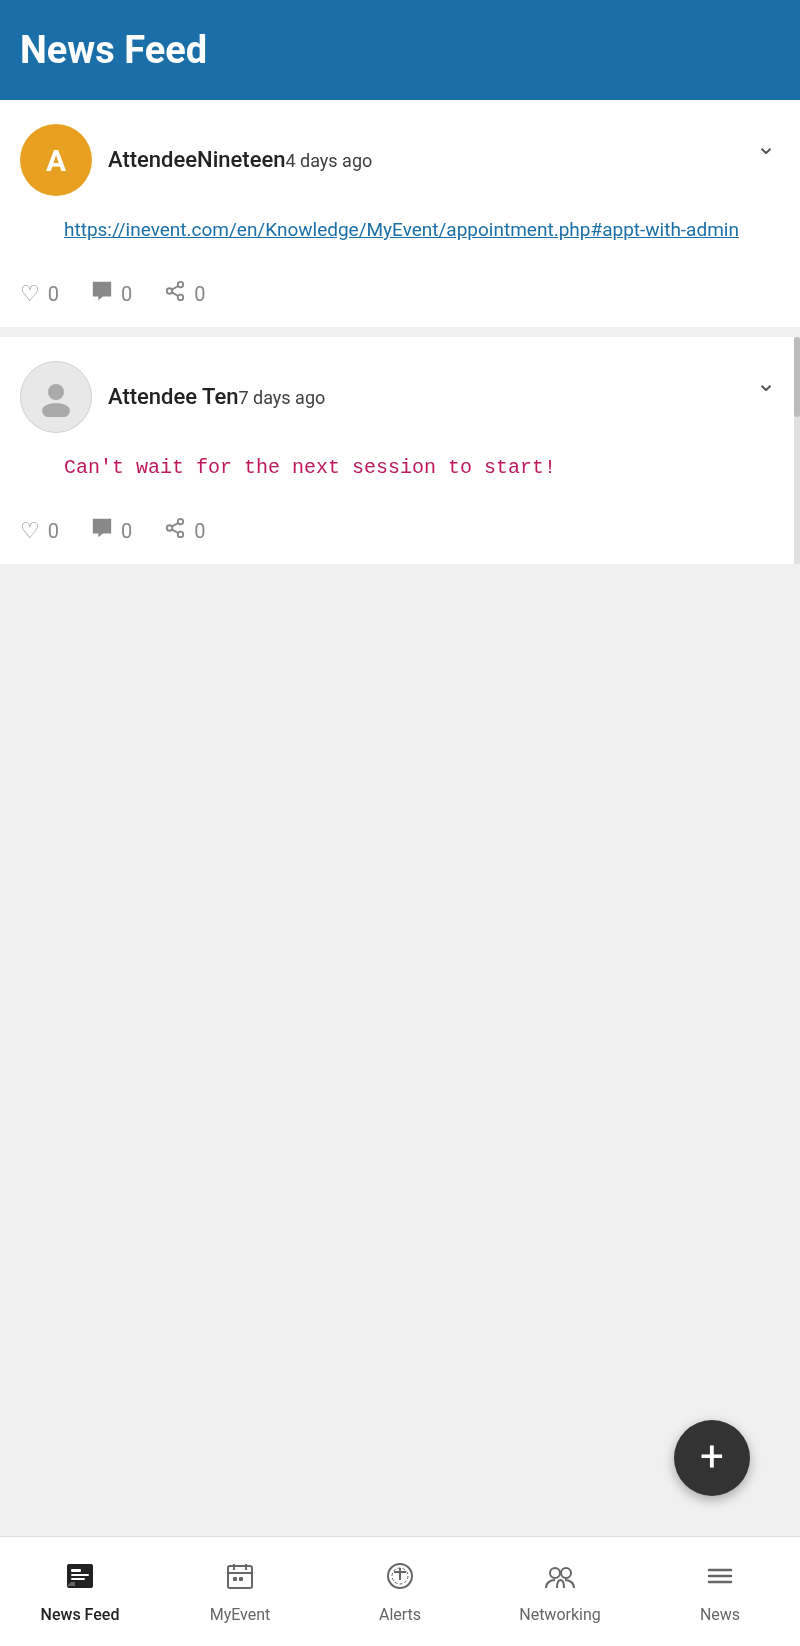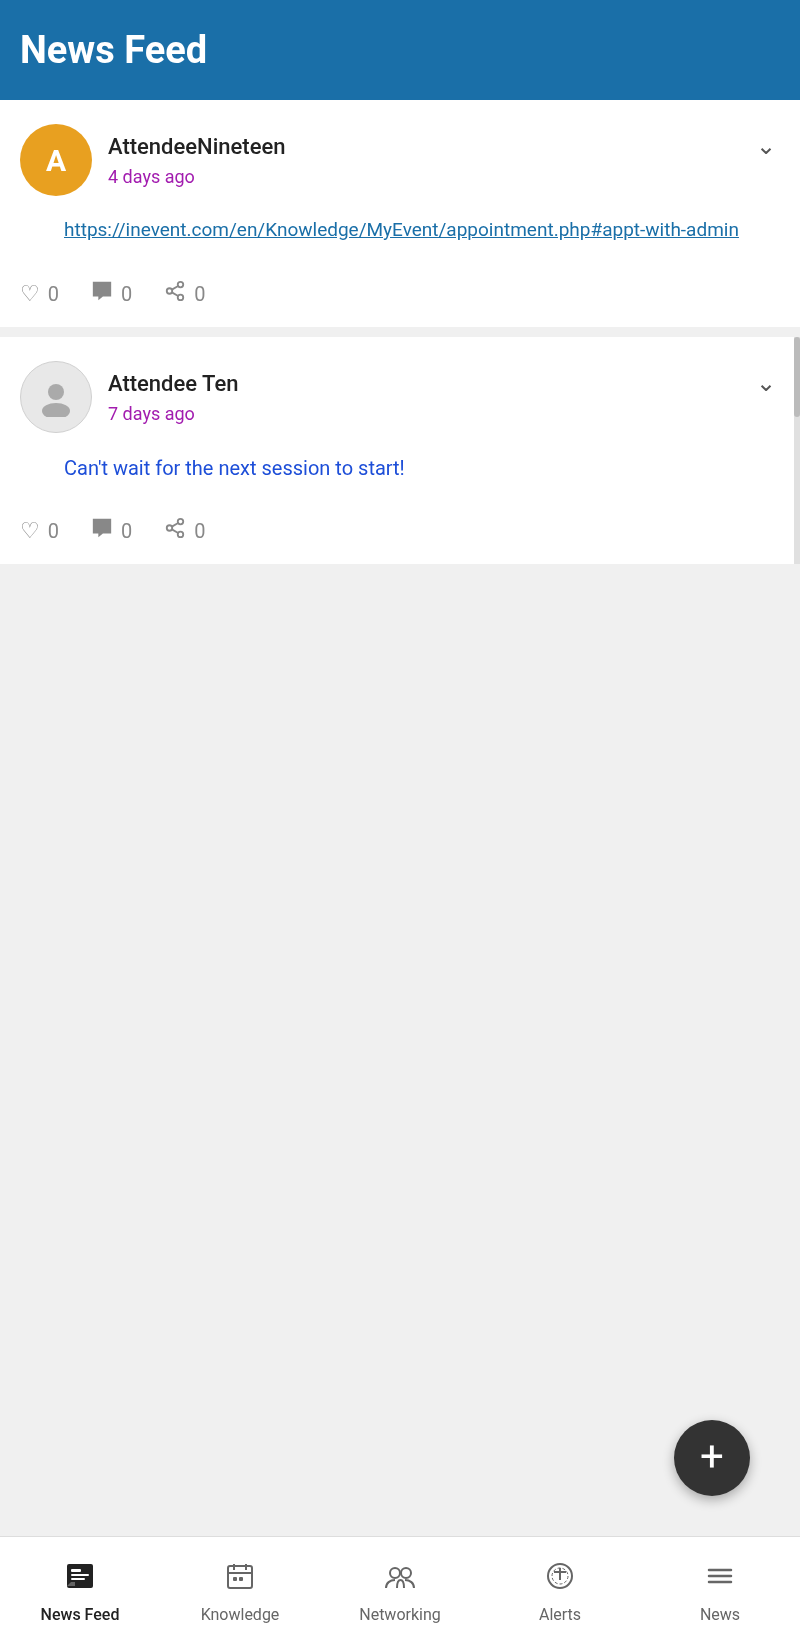--- a/index.html
+++ b/index.html
@@ -68,32 +68,32 @@
       background: #e8e8e8;
       border: 1px solid #d0d0d0;
     }
     .avatar-gray svg {
       width: 40px;
       height: 40px;
     }
 
     .post-user-info {
       display: flex;
-      flex-direction: column;
+      flex-direction: row;
       justify-content: center;
     }
     .post-username {
       font-size: 22px;
       font-weight: 500;
       color: #222222;
       line-height: 1.3;
     }
     .post-time {
       font-size: 18px;
-      color: #a21caf;
+      color: #404040;
       margin-top: 4px;
     }
 
     .chevron-down {
       font-size: 24px;
       color: #555555;
       cursor: pointer;
       padding: 4px;
       margin-top: 4px;
     }
@@ -105,22 +105,23 @@
     }
     .post-link {
       font-size: 19px;
       color: #1a6fa8;
       text-decoration: underline;
       word-break: break-all;
       line-height: 1.5;
     }
     .post-text {
       font-size: 20px;
-      color: #1d4ed8;
+      color: #be185d;
       line-height: 1.5;
+      font-family: Liberation Mono, monospace;
     }
 
     .post-actions {
       display: flex;
       align-items: center;
       gap: 32px;
       padding-top: 4px;
     }
     .action-item {
       display: flex;
@@ -376,51 +377,51 @@
     <span class="nav-icon">
       <svg width="32" height="32" viewBox="0 0 32 32" fill="none" xmlns="http://www.w3.org/2000/svg">
         <rect x="4" y="6" width="24" height="22" rx="2" stroke="#666" stroke-width="2" fill="none"></rect>
         <line x1="10" y1="4" x2="10" y2="10" stroke="#666" stroke-width="2"></line>
         <line x1="22" y1="4" x2="22" y2="10" stroke="#666" stroke-width="2"></line>
         <line x1="4" y1="13" x2="28" y2="13" stroke="#666" stroke-width="2"></line>
         <rect x="9" y="17" width="4" height="4" rx="1" fill="#666"></rect>
         <rect x="15" y="17" width="4" height="4" rx="1" fill="#666"></rect>
       </svg>
     </span>
-    <span class="nav-label">Knowledge</span>
+    <span class="nav-label">MyEvent</span>
+  </div>
+
+  <div class="nav-item">
+    <span class="nav-icon">
+      <svg width="32" height="32" viewBox="0 0 32 32" fill="none" xmlns="http://www.w3.org/2000/svg">
+        <circle cx="16" cy="16" r="12" stroke="#666" stroke-width="2" fill="none"></circle>
+        <line x1="10" y1="12" x2="22" y2="12" stroke="#666" stroke-width="2"></line>
+        <line x1="16" y1="8" x2="16" y2="20" stroke="#666" stroke-width="2"></line>
+        <circle cx="16" cy="16" r="8" stroke="#666" stroke-width="1" fill="none" stroke-dasharray="3,2"></circle>
+      </svg>
+    </span>
+    <span class="nav-label">Alerts</span>
   </div>
 
   <div class="nav-item">
     <span class="nav-icon">
       <svg width="32" height="32" viewBox="0 0 32 32" fill="none" xmlns="http://www.w3.org/2000/svg">
         <circle cx="11" cy="13" r="5" stroke="#666" stroke-width="2" fill="none"></circle>
         <circle cx="22" cy="13" r="5" stroke="#666" stroke-width="2" fill="none"></circle>
         <path d="M2 28c0-5 4-8 9-8" stroke="#666" stroke-width="2" fill="none"></path>
         <path d="M30 28c0-5-4-8-9-8" stroke="#666" stroke-width="2" fill="none"></path>
         <path d="M13 28c0-5 1.5-8 3.5-8S20 23 20 28" stroke="#666" stroke-width="2" fill="none"></path>
       </svg>
     </span>
     <span class="nav-label">Networking</span>
   </div>
 
   <div class="nav-item">
     <span class="nav-icon">
       <svg width="32" height="32" viewBox="0 0 32 32" fill="none" xmlns="http://www.w3.org/2000/svg">
-        <circle cx="16" cy="16" r="12" stroke="#666" stroke-width="2" fill="none"></circle>
-        <line x1="10" y1="12" x2="22" y2="12" stroke="#666" stroke-width="2"></line>
-        <line x1="16" y1="8" x2="16" y2="20" stroke="#666" stroke-width="2"></line>
-        <circle cx="16" cy="16" r="8" stroke="#666" stroke-width="1" fill="none" stroke-dasharray="3,2"></circle>
-      </svg>
-    </span>
-    <span class="nav-label">Alerts</span>
-  </div>
-
-  <div class="nav-item">
-    <span class="nav-icon">
-      <svg width="32" height="32" viewBox="0 0 32 32" fill="none" xmlns="http://www.w3.org/2000/svg">
         <line x1="5" y1="10" x2="27" y2="10" stroke="#666" stroke-width="2.5" stroke-linecap="round"></line>
         <line x1="5" y1="16" x2="27" y2="16" stroke="#666" stroke-width="2.5" stroke-linecap="round"></line>
         <line x1="5" y1="22" x2="27" y2="22" stroke="#666" stroke-width="2.5" stroke-linecap="round"></line>
       </svg>
     </span>
     <span class="nav-label">News</span>
   </div>
 
 </div>
 

